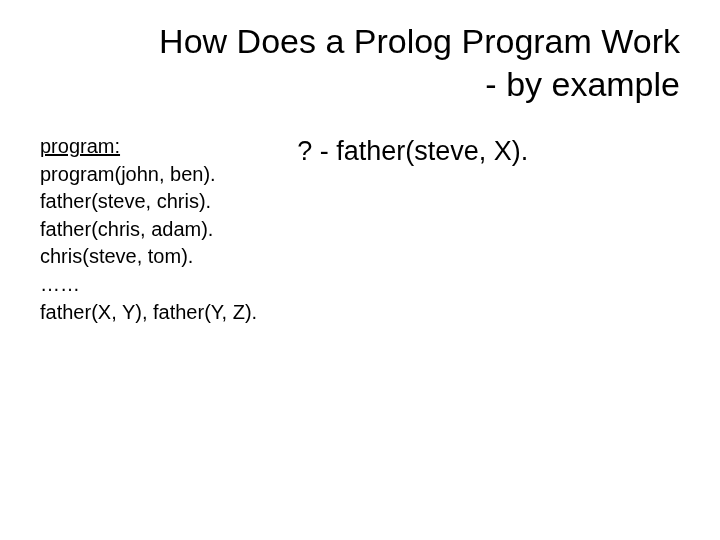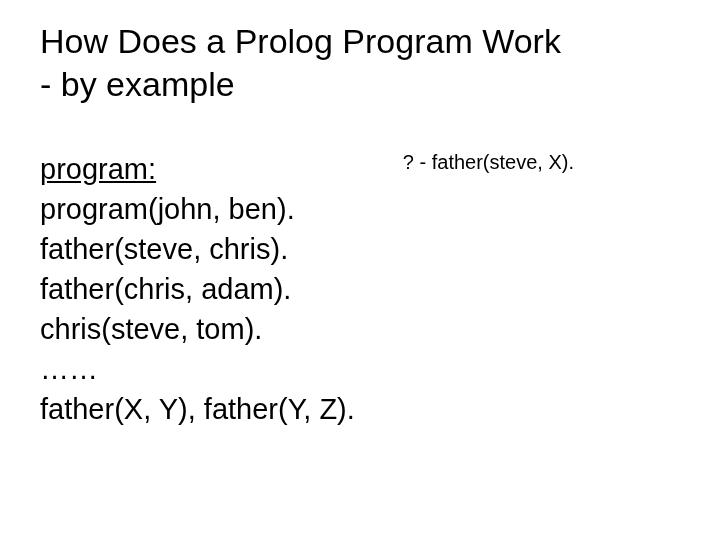--- a/index.html
+++ b/index.html
@@ -10,39 +10,38 @@
     body {
       width: 720px;
       height: 540px;
       background: #ffffff;
       font-family: Arial, Helvetica, sans-serif;
       color: #000000;
       padding: 20px 40px;
     }
     .title {
       font-size: 34px;
-      text-align: left;
+      text-align: right;
       line-height: 1.25;
-      margin-bottom: 44px;
+      margin-bottom: 28px;
       font-weight: normal;
     }
     .content {
       display: flex;
       gap: 40px;
     }
     .left-column {
       flex: 0 0 auto;
-      font-size: 29px;
+      font-size: 20px;
       line-height: 1.38;
     }
     .right-column {
       flex: 1;
-      font-size: 20px;
+      font-size: 27px;
       line-height: 1.38;
-      margin-left: 8px;
     }
     .program-heading {
       text-decoration: underline;
     }
     .rule-indent {
       text-indent: -8px;
       padding-left: 8px;
     }
   </style>
 </head>

